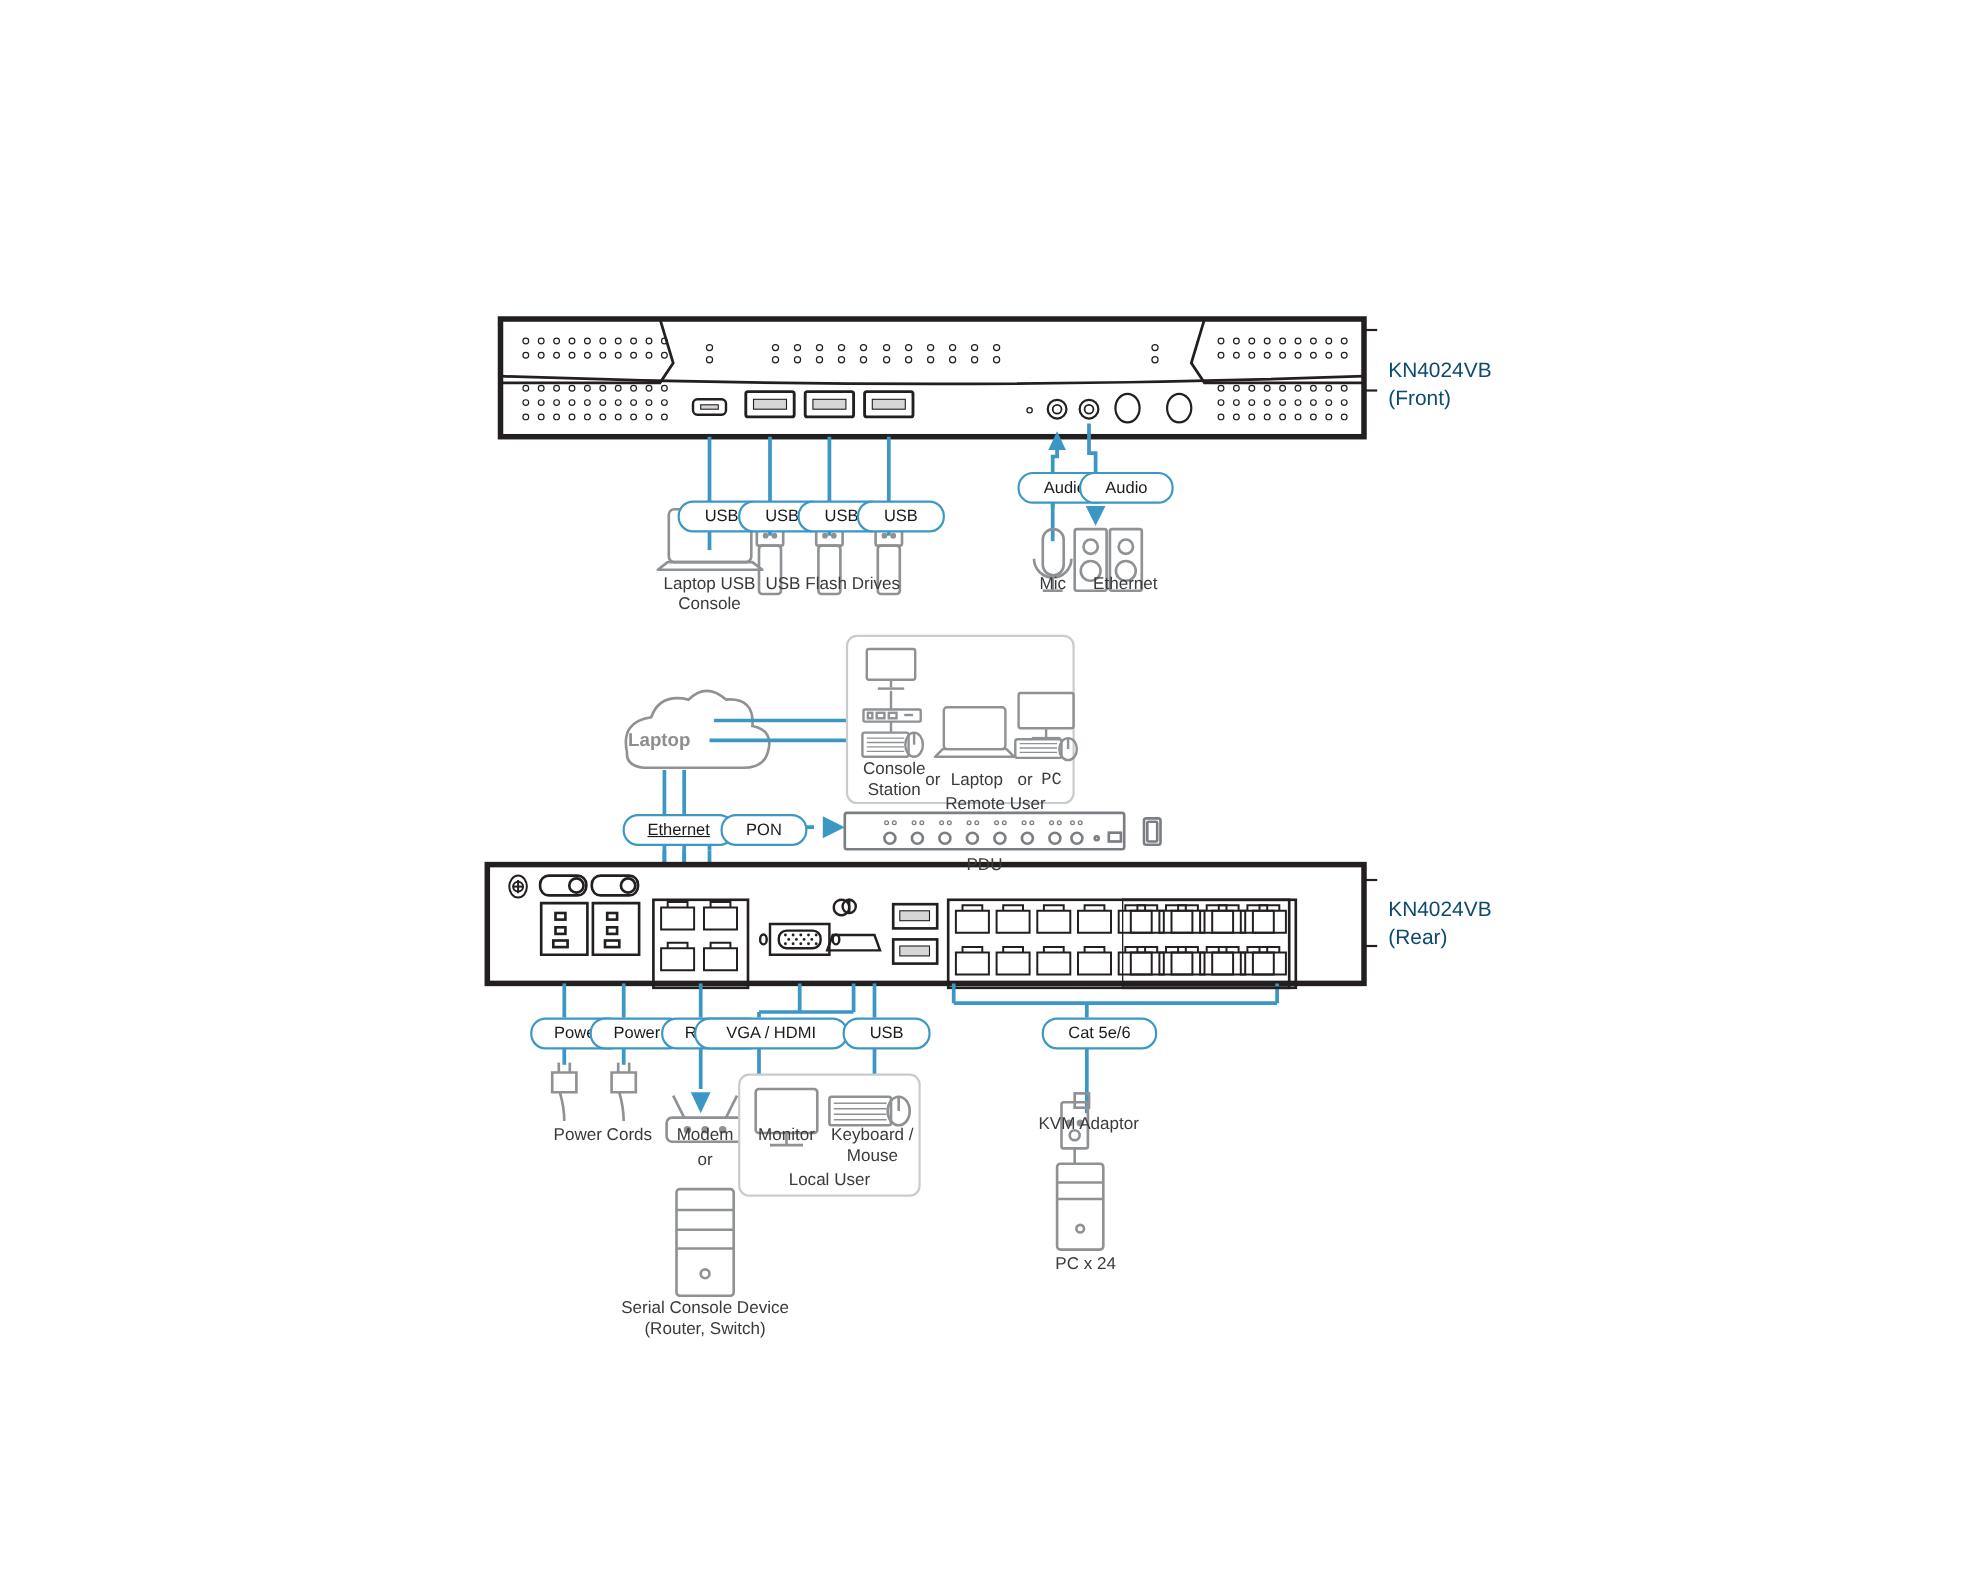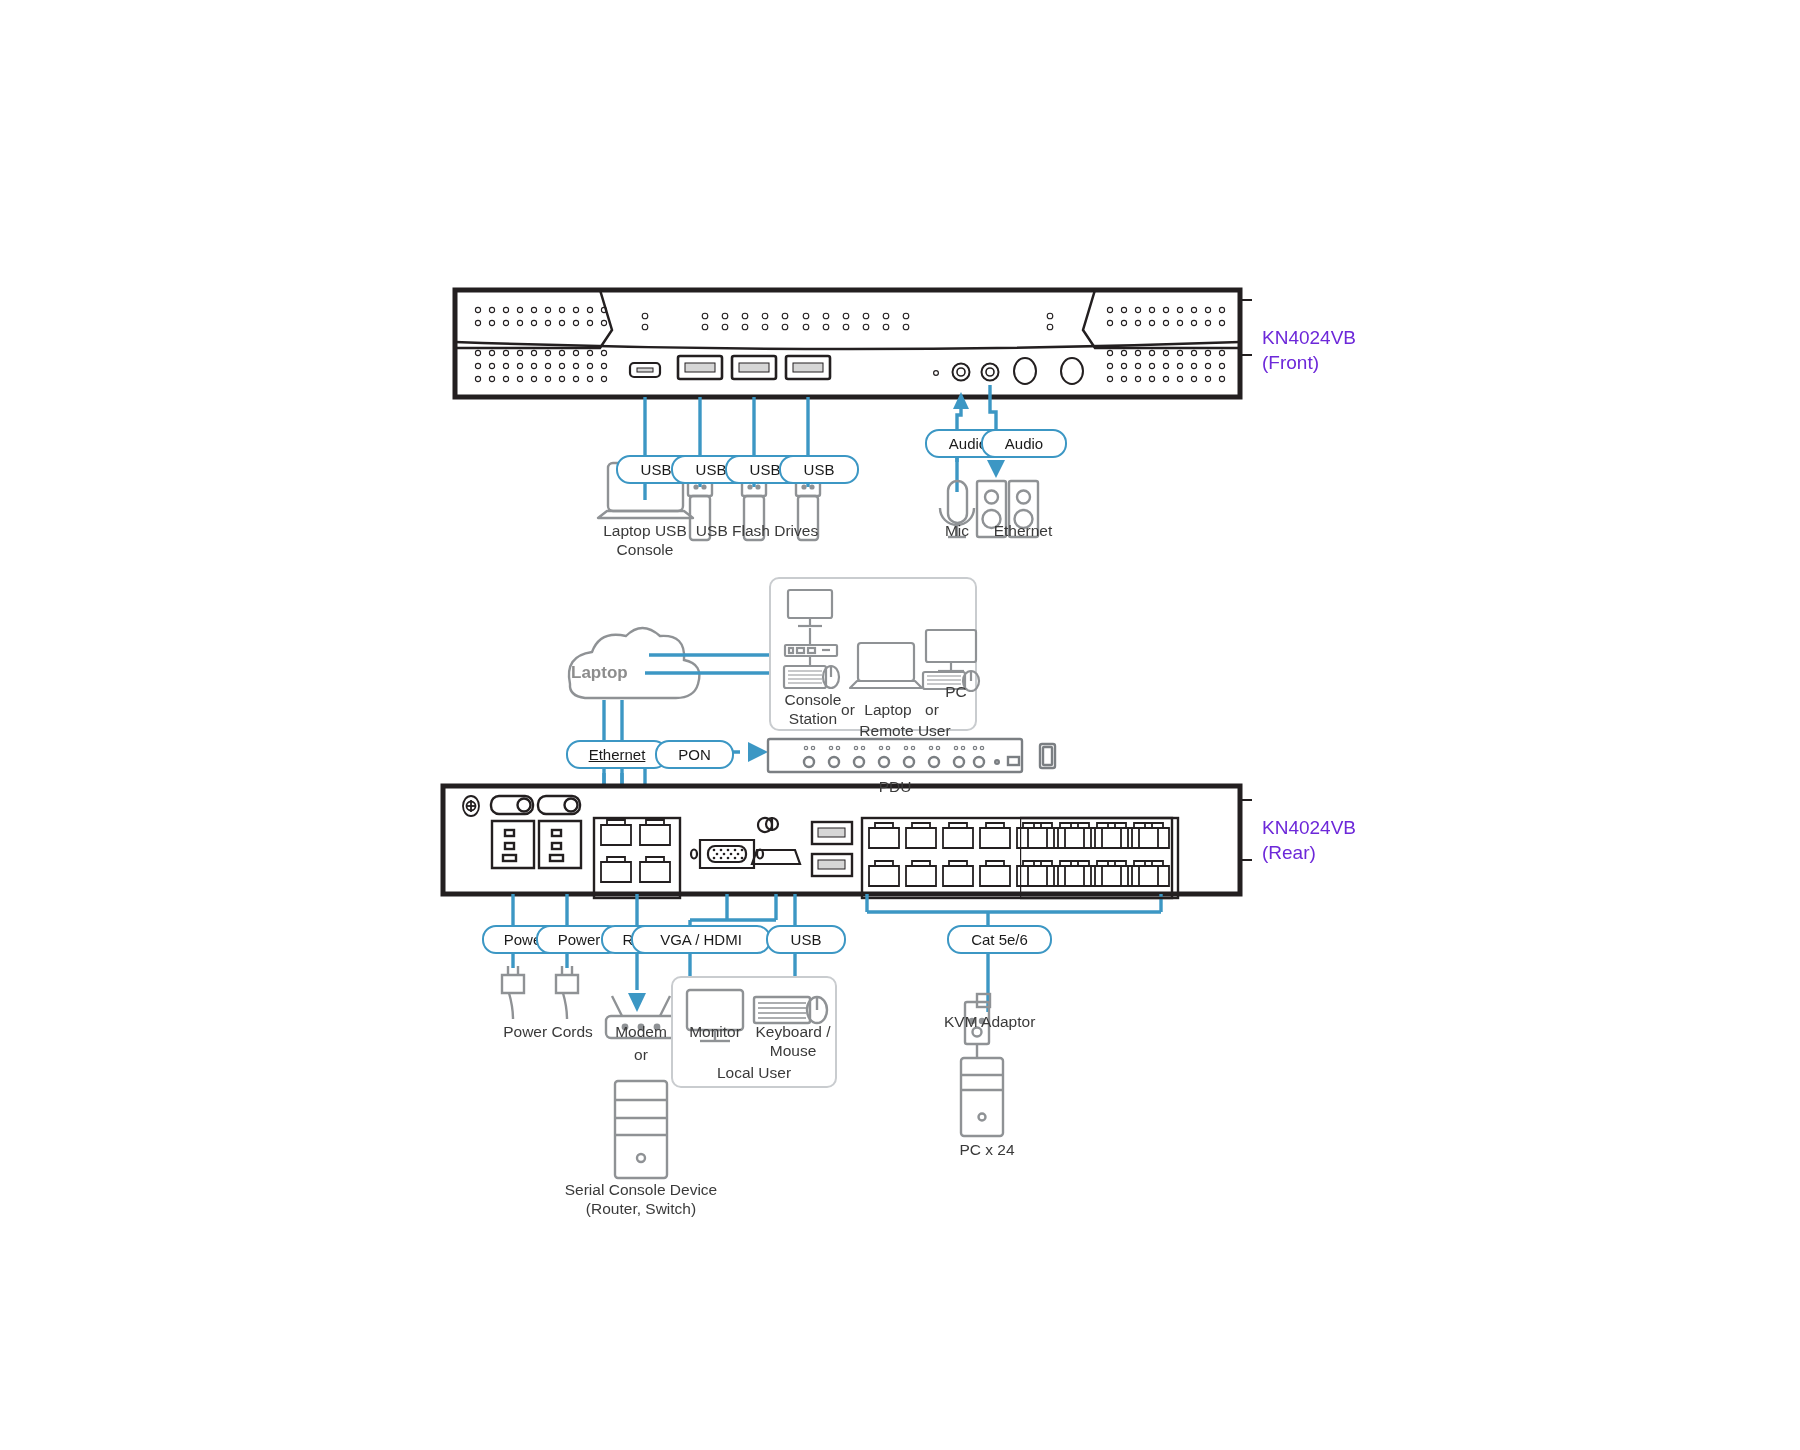--- a/index.html
+++ b/index.html
@@ -2,21 +2,21 @@
 <html><head>
 <meta charset="utf-8">
 <style>
   html,body{margin:0;padding:0;background:#ffffff;}
   body{width:1800px;height:1450px;position:relative;
        font-family:"Liberation Sans","DejaVu Sans",sans-serif;color:#231f20;}
   #stage{position:absolute;left:0;top:0;width:1800px;height:1450px;overflow:hidden;}
   svg.layer{position:absolute;left:0;top:0;width:1800px;height:1450px;}
   .lbl{position:absolute;font-size:15.5px;line-height:19px;color:#3a3a3a;
        text-align:center;white-space:pre;}
-  .lbl.big{font-size:19px;line-height:25px;color:#6d28d9;text-align:left;}
+  .lbl.big{font-size:19px;line-height:25px;color:#0c4a6e;text-align:left;}
   .pill{position:absolute;border:2.2px solid #3c97c4;border-radius:14px;
         background:#fff;color:#1a1a1a;font-size:15px;height:25px;
         display:flex;align-items:center;justify-content:center;padding:0 9px;
         white-space:nowrap;}
   .netword{position:absolute;font-size:17px;font-weight:bold;color:#8d8d8d;}
 </style>
 </head>
 <body>
 
 <div id="stage">
@@ -746,21 +746,21 @@
 <div class="lbl" style="left:927px;top:521px;width:60px;">Mic</div>
 <div class="lbl" style="left:968px;top:521px;width:110px;">Ethernet</div>
 
 <div class="netword" style="left:571px;top:663px;">Laptop</div>
 
 <div class="lbl" style="left:768px;top:690px;width:90px;">Console
 Station</div>
 <div class="lbl" style="left:833px;top:700px;width:30px;">or</div>
 <div class="lbl" style="left:855px;top:700px;width:66px;">Laptop</div>
 <div class="lbl" style="left:917px;top:700px;width:30px;">or</div>
-<div class="lbl" style="left:936px;top:682px;width:40px;">PC</div>
+<div class="lbl" style="left:936px;top:700px;width:40px;font-family:Liberation Mono, monospace;">PC</div>
 <div class="lbl" style="left:835px;top:721px;width:140px;">Remote User</div>
 
 <div class="pill" style="left:566px;top:740px;width:80px;text-decoration:underline;">Ethernet</div>
 <div class="pill" style="left:655px;top:740px;width:57px;">PON</div>
 
 <div class="lbl" style="left:860px;top:777px;width:70px;">PDU</div>
 
 <div class="lbl big" style="left:1262px;top:325px;width:200px;"><span>KN4024VB</span><br><span>(Front)</span></div>
 <div class="lbl big" style="left:1262px;top:815px;width:200px;"><span>KN4024VB</span><br><span>(Rear)</span></div>
 

